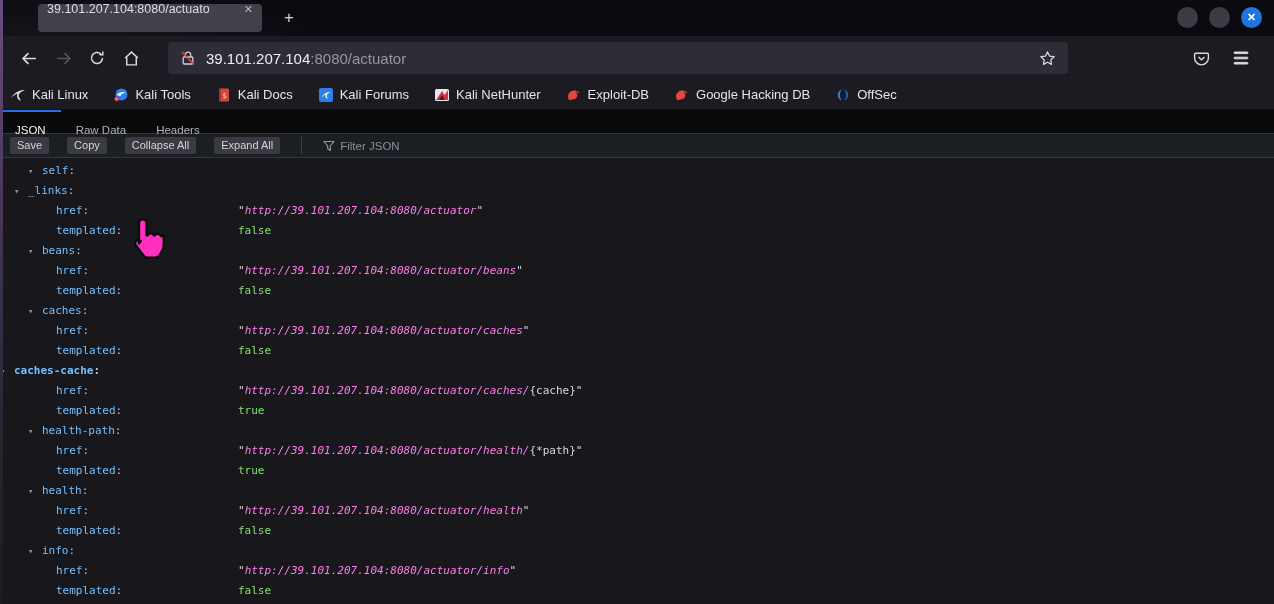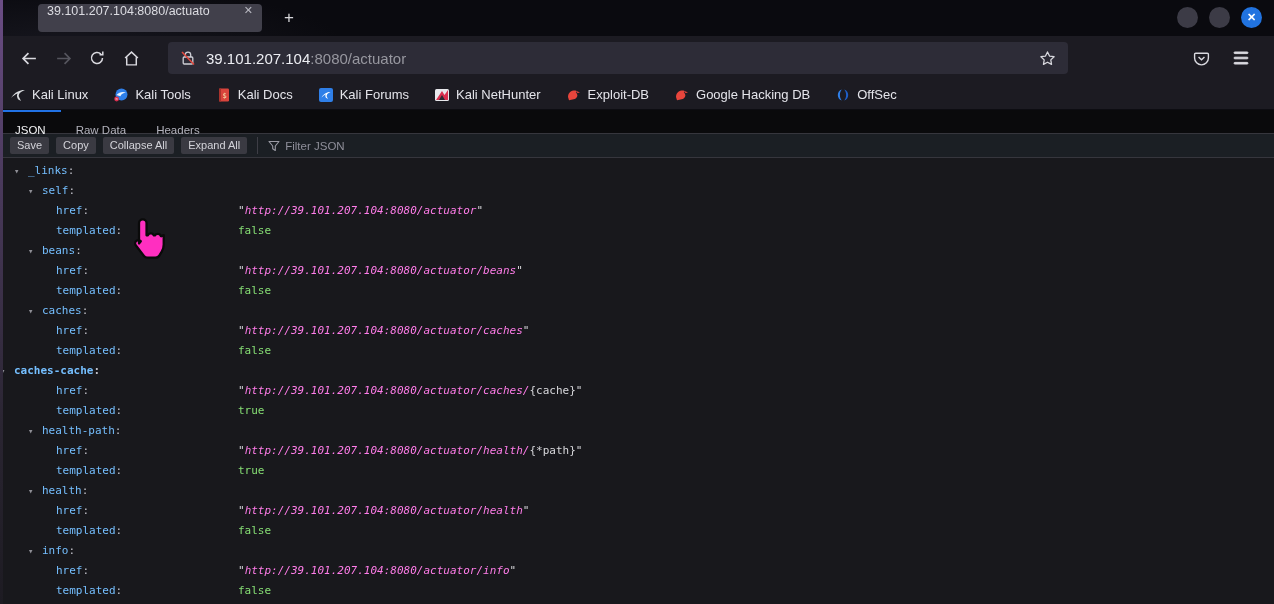--- a/index.html
+++ b/index.html
@@ -15,21 +15,21 @@
     background:linear-gradient(#6b4d85 0%, #4a3a5c 30%, #2a2532 70%, #1d1b22 100%);
   }
 
   
   .titlebar {
     height:36px; background:#0a0a0f; display:flex; align-items:center; position:relative;
     background:radial-gradient(ellipse 420px 90px at 70px 44px, #16161e 0%, rgba(10,10,15,0) 65%), #0a0a0f;
   }
   .browser-tab {
     margin-left:38px; width:224px; height:28px; background:#41404b; border-radius:4px;
-    display:flex; align-items:flex-start; padding:0 7px 0 9px; color:#dcdce2; font-size:12.5px;
+    display:flex; align-items:flex-end; padding:0 7px 16px 9px; color:#dcdce2; font-size:12.5px;
   }
   .browser-tab .tab-title { flex:1; overflow:hidden; white-space:nowrap; }
   .tab-close { color:#b9b9c2; font-size:11px; padding:0 2px; cursor:default; }
   .new-tab-btn { margin-left:14px; width:26px; height:26px; display:flex; align-items:center; justify-content:center; color:#d7d7db; font-size:17px; font-weight:300; }
   .window-controls { position:absolute; right:12px; top:7px; display:flex; gap:11px; }
   .wc-btn { width:21px; height:21px; border-radius:50%; background:#3c3b46; }
   .wc-close { background:#2173e0; color:#fff; font-size:11px; font-weight:bold; display:flex; align-items:center; justify-content:center; }
 
   
   .navbar { height:44px; background:#1c1b22; display:flex; align-items:center; padding:0 12px; }
@@ -49,21 +49,21 @@
   .bookmarks { height:30px; background:#1c1b22; border-bottom:1px solid #0d0d12; display:flex; align-items:center; padding:0 10px; gap:25px; }
   .bm-item { display:flex; align-items:center; gap:6px; font-size:13px; color:#e4e4ea; white-space:nowrap; }
   .bm-icon { width:16px; height:16px; display:flex; }
 
   
   .viewer-tabs { height:24px; background:#0a0a0c; border-bottom:1px solid #36363d; display:flex; font-size:11.5px; color:#b3b3bd; }
   .vtab { padding:8px 15px; line-height:21px; border-top:2px solid transparent; }
   .vtab.active { color:#f5f5f7; border-top:2px solid #2172e5; }
 
   
-  .viewer-toolbar { height:24px; background:#1b1f24; border-bottom:1px solid #36363d; display:flex; align-items:center; padding:0 10px; gap:7px; }
+  .viewer-toolbar { height:24px; background:#1b1f24; border-bottom:1px solid #36363d; display:flex; align-items:center; padding:0 10px; gap:18px; }
   .vt-btn { background:#3a3a42; color:#d3d3d9; border:none; font-family:"Liberation Sans",sans-serif; font-size:11px; padding:2px 7px; border-radius:2px; line-height:13px; }
   .vt-sep { width:1px; height:17px; background:#3e3e46; margin:0 3px; }
   .filter-box { display:flex; align-items:center; gap:5px; }
   .filter-input { background:transparent; border:none; outline:none; color:#c8c8d0; font-size:11.5px; width:220px; font-family:Liberation Sans, sans-serif; }
   .filter-input::placeholder { color:#8f8f9a; }
 
   
   .json-tree { background:#18181c; padding-top:3px; font-family:"DejaVu Sans Mono", monospace; font-size:11px; }
   .row { height:20px; line-height:20px; position:relative; white-space:pre; }
   .twisty { display:inline-block; width:14px; color:#8f8f96; font-size:9px; vertical-align:top; }
@@ -242,22 +242,22 @@
   <span class="vt-sep"></span>
   <span class="filter-box">
     <svg width="12" height="12" viewBox="0 0 12 12" fill="none" stroke="#9b9ba5" stroke-width="1.1">
         <path d="M1 1.5h10L7.3 6v4.5L4.7 8.7V6z" stroke-linejoin="round"></path>
       </svg>
     <input class="filter-input" placeholder="Filter JSON" style="">
   </span>
 </div>
 
 <div class="json-tree">
+    <div class="row" style="padding-left: 28px;"><span class="twisty">▾</span><span class="key">self</span><span class="colon">:</span></div>
     <div class="row" style="padding-left: 14px;"><span class="twisty">▾</span><span class="key">_links</span><span class="colon">:</span></div>
-    <div class="row" style="padding-left: 28px;"><span class="twisty">▾</span><span class="key">self</span><span class="colon">:</span></div>
     <div class="row" style="padding-left: 42px;"><span class="twisty"></span><span class="key">href</span><span class="colon">:</span><span class="val"><span class="q">"</span><span class="link">http://39.101.207.104:8080/actuator</span><span class="q">"</span></span></div>
     <div class="row" style="padding-left: 42px;"><span class="twisty"></span><span class="key">templated</span><span class="colon">:</span><span class="val bool">false</span></div>
     <div class="row" style="padding-left: 28px;"><span class="twisty">▾</span><span class="key">beans</span><span class="colon">:</span></div>
     <div class="row" style="padding-left: 42px;"><span class="twisty"></span><span class="key">href</span><span class="colon">:</span><span class="val"><span class="q">"</span><span class="link">http://39.101.207.104:8080/actuator/beans</span><span class="q">"</span></span></div>
     <div class="row" style="padding-left: 42px;"><span class="twisty"></span><span class="key">templated</span><span class="colon">:</span><span class="val bool">false</span></div>
     <div class="row" style="padding-left: 28px;"><span class="twisty">▾</span><span class="key">caches</span><span class="colon">:</span></div>
     <div class="row" style="padding-left: 42px;"><span class="twisty"></span><span class="key">href</span><span class="colon">:</span><span class="val"><span class="q">"</span><span class="link">http://39.101.207.104:8080/actuator/caches</span><span class="q">"</span></span></div>
     <div class="row" style="padding-left: 42px;"><span class="twisty"></span><span class="key">templated</span><span class="colon">:</span><span class="val bool">false</span></div>
     <div class="row" style=" font-weight: bold;"><span class="twisty">▾</span><span class="key">caches-cache</span><span class="colon">:</span></div>
     <div class="row" style="padding-left: 42px;"><span class="twisty"></span><span class="key">href</span><span class="colon">:</span><span class="val"><span class="q">"</span><span class="link">http://39.101.207.104:8080/actuator/caches/</span><span class="plain">{cache}</span><span class="q">"</span></span></div>

